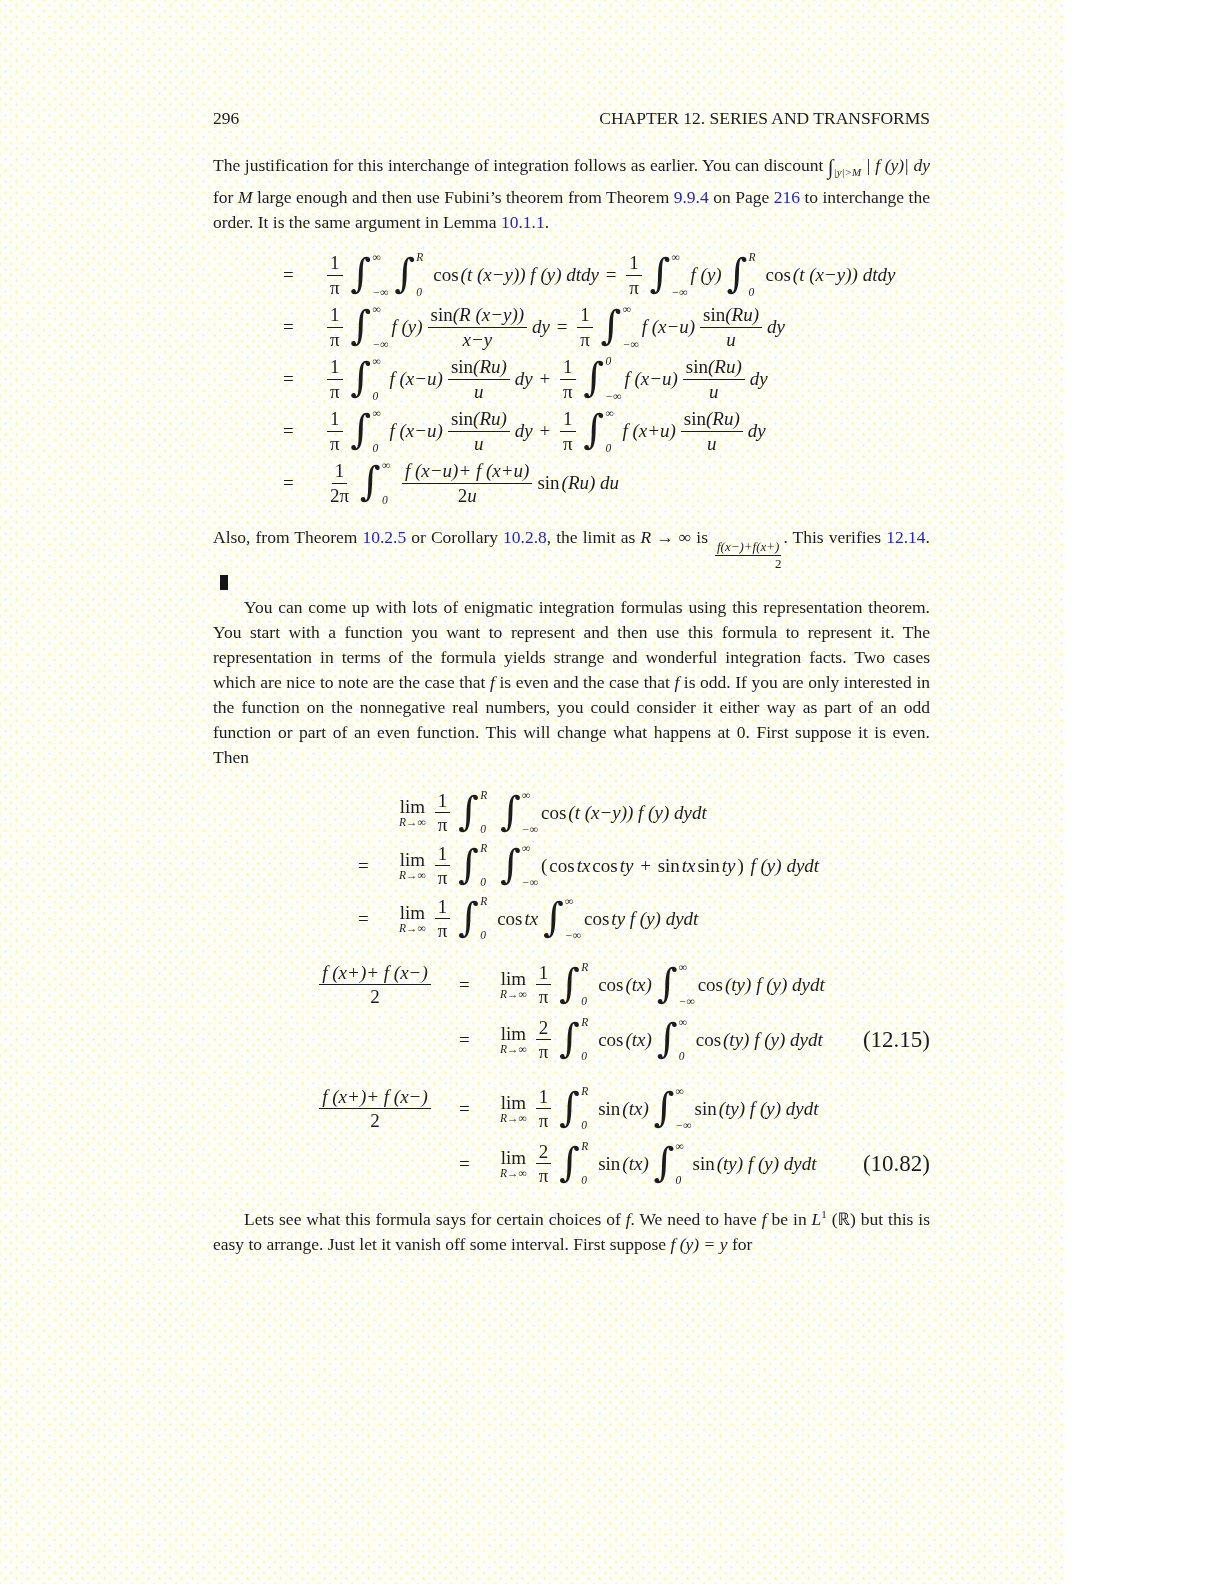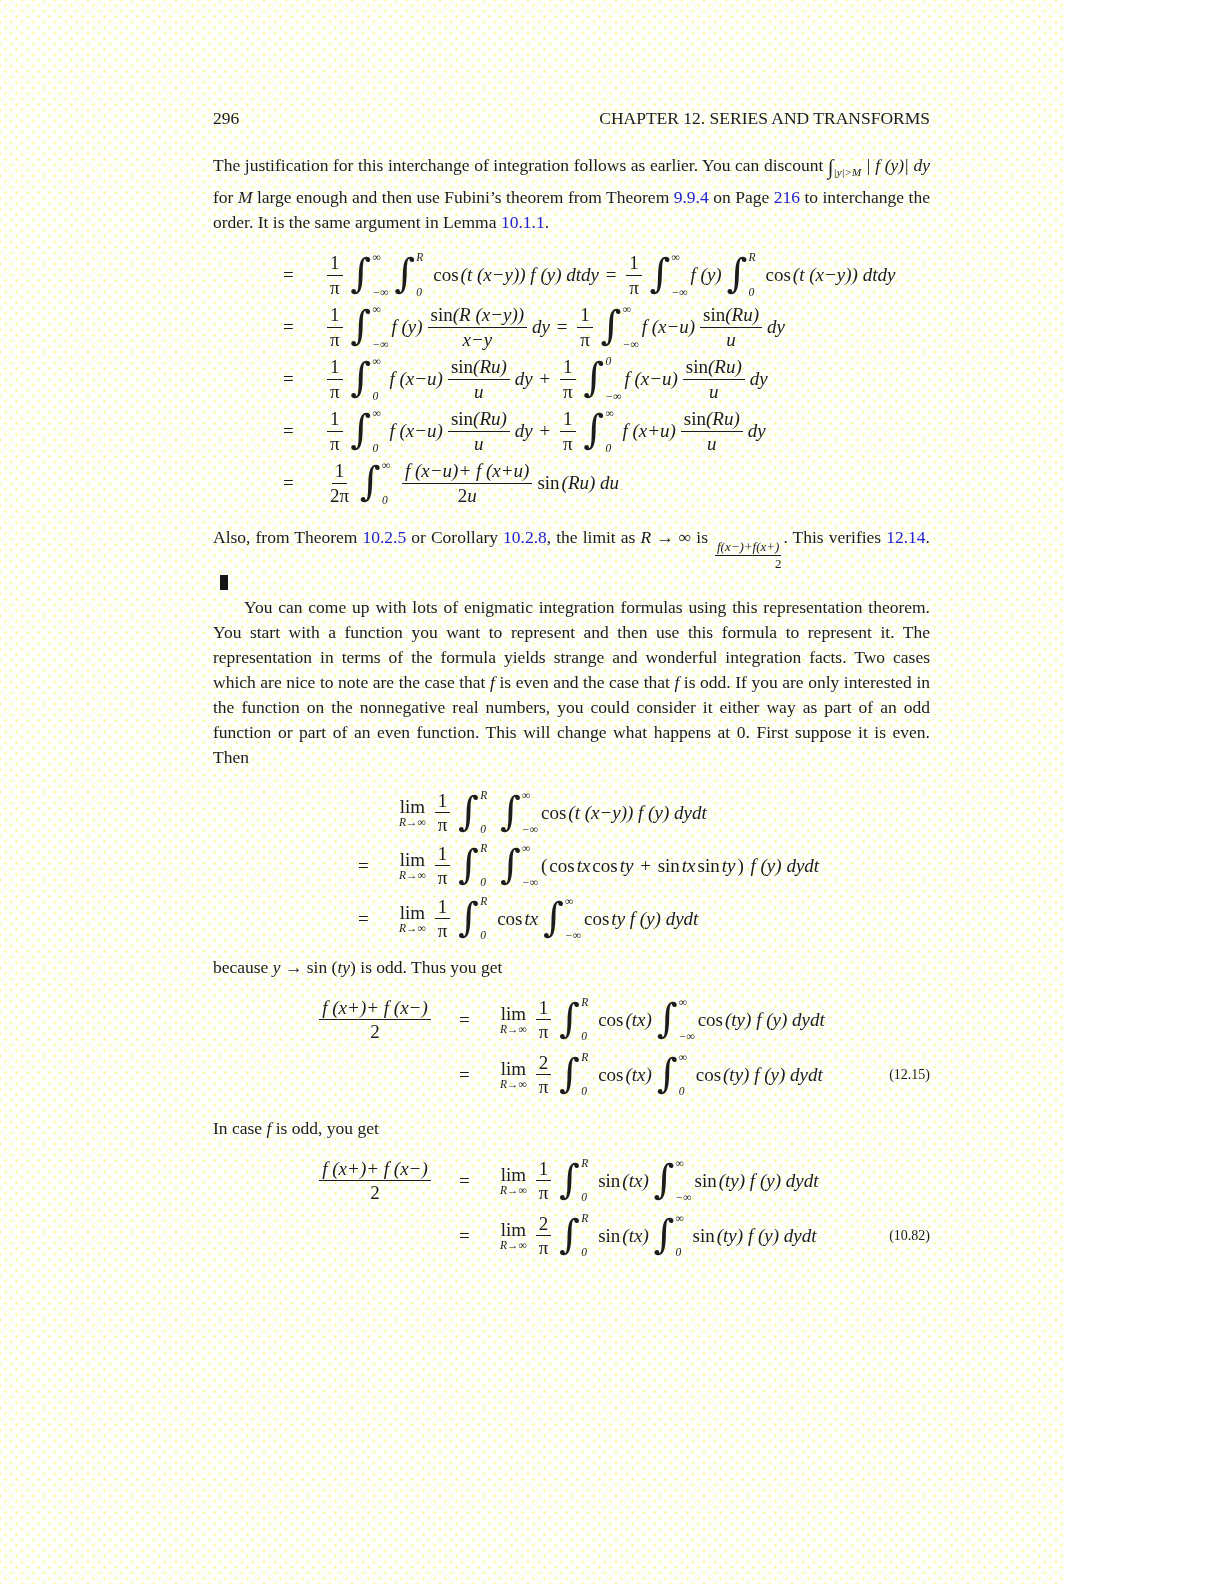--- a/index.html
+++ b/index.html
@@ -32,21 +32,21 @@
     vertical-align:-8px; font-size:13px; line-height:1.05; margin:0 2px; }
   .ifrac .n{ font-style:italic; border-bottom:1px solid currentColor; padding:0 2px 1px; }
   .ifrac .d{ padding-top:1px; }
 
   
   .eqblock{ position:relative; }
   .eqline{ display:flex; align-items:center; position:relative; min-height:52px; }
   .eqcol{ width:40px; flex:none; font-size:19px; }
   .eqbody{ display:flex; align-items:center; flex-wrap:nowrap; white-space:pre; }
   .eqbody .mr, .eqbody .mi{ font-size:19px; margin:0 1px; }
-  .eqtag{ position:absolute; right:0; font-size:14px; }
+  .eqtag{ position:absolute; right:0; font-size:23px; }
   .lhscol{ width:168px; flex:none; display:flex; justify-content:center; align-items:flex-end; }
   .frac{ display:inline-flex; flex-direction:column; align-items:center;
     vertical-align:middle; margin:0 4px; font-size:19px; }
   .frac .num,.frac .den{ display:flex; align-items:baseline; justify-content:center;
     line-height:1.12; padding:0 3px; }
   .frac .num{ border-bottom:1.3px solid currentColor; padding-bottom:1px; }
   .frac .den{ padding-top:1px; }
   .frac .mr,.frac .mi{ margin:0; }
   .int{ display:inline-flex; align-items:center; margin:0 2px 0 4px; }
   .igl{ font-family:"DejaVu Serif", serif; font-size:40px; line-height:1; transform:translateY(-2px); }
@@ -121,21 +121,20 @@
         <div class="eqline">
           <span class="eqcol">=</span>
           <span class="eqbody"><span class="lim"><span class="limtop">lim</span><span class="limsub">R→∞</span></span><span class="frac"><span class="num"><span class="mr">1</span></span><span class="den"><span class="mr">π</span></span></span><span class="int"><span class="igl">∫</span><span class="ilim"><span class="isup">R</span><span class="isub">0</span></span></span><span class="int"><span class="igl">∫</span><span class="ilim"><span class="isup">∞</span><span class="isub">−∞</span></span></span><span class="mr">(</span><span class="mr">cos</span><span class="mi">tx</span><span class="mr">cos</span><span class="mi">ty</span><span class="mr"> + </span><span class="mr">sin</span><span class="mi">tx</span><span class="mr">sin</span><span class="mi">ty</span><span class="mr">)</span><span class="mi"> f (y) dydt</span></span>
         </div>
         <div class="eqline">
           <span class="eqcol">=</span>
           <span class="eqbody"><span class="lim"><span class="limtop">lim</span><span class="limsub">R→∞</span></span><span class="frac"><span class="num"><span class="mr">1</span></span><span class="den"><span class="mr">π</span></span></span><span class="int"><span class="igl">∫</span><span class="ilim"><span class="isup">R</span><span class="isub">0</span></span></span><span class="mr">cos</span><span class="mi">tx</span><span class="int"><span class="igl">∫</span><span class="ilim"><span class="isup">∞</span><span class="isub">−∞</span></span></span><span class="mr">cos</span><span class="mi">ty f (y) dydt</span></span>
         </div>
       </div>
 
-    <p class="para gap-sm">because <span class="mi">y</span> → sin (<span class="mi">ty</span>) is odd. Thus you get</p>
 
     <div class="eqblock" id="eqC">
         <div class="eqline">
           <span class="lhscol">
             <span class="frac">
               <span class="num">
                 <span class="mi">f (x+)+ f (x−)</span>
               </span>
               <span class="den">
                 <span class="mr">2</span>
@@ -146,21 +145,20 @@
           <span class="eqbody"><span class="lim"><span class="limtop">lim</span><span class="limsub">R→∞</span></span><span class="frac"><span class="num"><span class="mr">1</span></span><span class="den"><span class="mr">π</span></span></span><span class="int"><span class="igl">∫</span><span class="ilim"><span class="isup">R</span><span class="isub">0</span></span></span><span class="mr">cos</span><span class="mi">(tx)</span><span class="int"><span class="igl">∫</span><span class="ilim"><span class="isup">∞</span><span class="isub">−∞</span></span></span><span class="mr">cos</span><span class="mi">(ty) f (y) dydt</span></span>
         </div>
         <div class="eqline">
           <span class="lhscol"></span>
           <span class="eqcol">=</span>
           <span class="eqbody"><span class="lim"><span class="limtop">lim</span><span class="limsub">R→∞</span></span><span class="frac"><span class="num"><span class="mr">2</span></span><span class="den"><span class="mr">π</span></span></span><span class="int"><span class="igl">∫</span><span class="ilim"><span class="isup">R</span><span class="isub">0</span></span></span><span class="mr">cos</span><span class="mi">(tx)</span><span class="int"><span class="igl">∫</span><span class="ilim"><span class="isup">∞</span><span class="isub">0</span></span></span><span class="mr">cos</span><span class="mi">(ty) f (y) dydt</span></span>
           <span class="eqtag">(12.15)</span>
         </div>
       </div>
 
-    <p class="para gap-md">In case <span class="mi">f</span> is odd, you get</p>
 
     <div class="eqblock" id="eqD">
         <div class="eqline">
           <span class="lhscol">
             <span class="frac">
               <span class="num">
                 <span class="mi">f (x+)+ f (x−)</span>
               </span>
               <span class="den">
                 <span class="mr">2</span>
@@ -171,15 +169,16 @@
           <span class="eqbody"><span class="lim"><span class="limtop">lim</span><span class="limsub">R→∞</span></span><span class="frac"><span class="num"><span class="mr">1</span></span><span class="den"><span class="mr">π</span></span></span><span class="int"><span class="igl">∫</span><span class="ilim"><span class="isup">R</span><span class="isub">0</span></span></span><span class="mr">sin</span><span class="mi">(tx)</span><span class="int"><span class="igl">∫</span><span class="ilim"><span class="isup">∞</span><span class="isub">−∞</span></span></span><span class="mr">sin</span><span class="mi">(ty) f (y) dydt</span></span>
         </div>
         <div class="eqline">
           <span class="lhscol"></span>
           <span class="eqcol">=</span>
           <span class="eqbody"><span class="lim"><span class="limtop">lim</span><span class="limsub">R→∞</span></span><span class="frac"><span class="num"><span class="mr">2</span></span><span class="den"><span class="mr">π</span></span></span><span class="int"><span class="igl">∫</span><span class="ilim"><span class="isup">R</span><span class="isub">0</span></span></span><span class="mr">sin</span><span class="mi">(tx)</span><span class="int"><span class="igl">∫</span><span class="ilim"><span class="isup">∞</span><span class="isub">0</span></span></span><span class="mr">sin</span><span class="mi">(ty) f (y) dydt</span></span>
           <span class="eqtag">(10.82)</span>
         </div>
       </div>
 
+    <p class="para indent gap-md">Lets see what this formula says for certain choices of <span class="mi">f</span>. We need to have <span class="mi">f</span> be in <span class="mi">L</span><sup class="msup">1</sup> (ℝ) but this is easy to arrange. Just let it vanish off some interval. First suppose <span class="mi">f (y) = y</span> for</p>
 
   </div>
 </div>
 
 </body></html>

